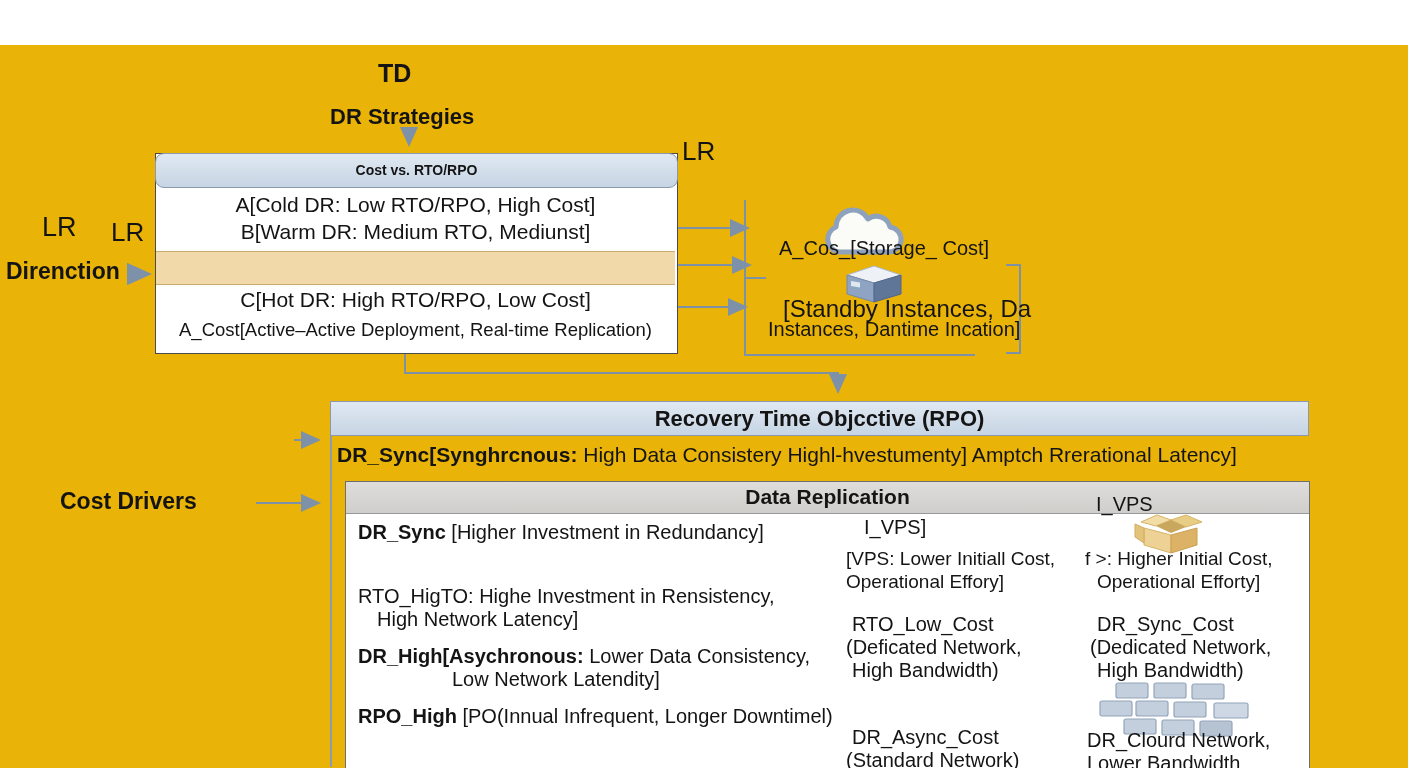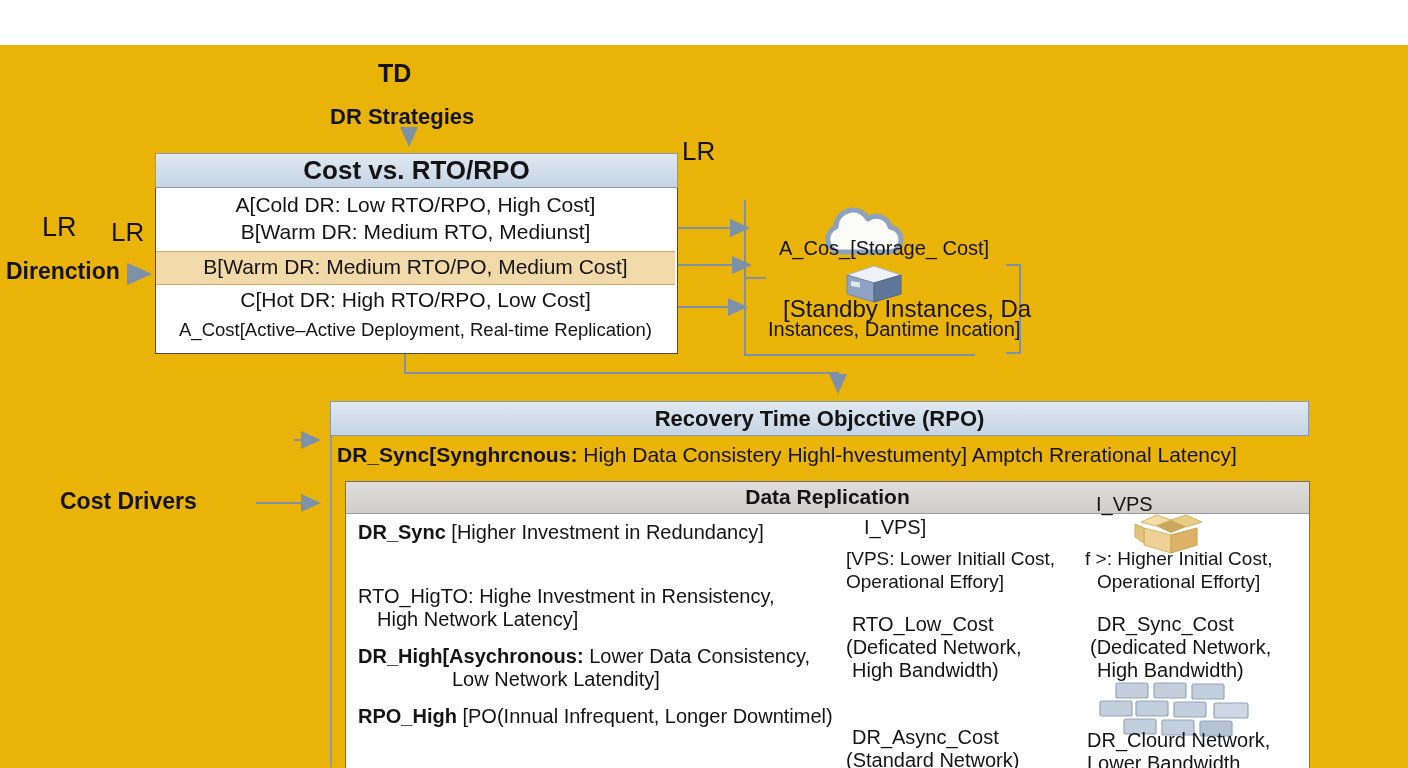--- a/index.html
+++ b/index.html
@@ -62,26 +62,25 @@
   <div class="abs txt b" style="left:378px;top:14px;font-size:25px;">TD</div>
   <div class="abs txt b" style="left:330px;top:59px;font-size:22px;">DR Strategies</div>
   <div class="abs txt" style="left:682px;top:92px;font-size:26px;">LR</div>
 
   <div class="abs txt" style="left:42px;top:167px;font-size:27px;">LR</div>
   <div class="abs txt" style="left:111px;top:173px;font-size:26px;">LR</div>
   <div class="abs txt b" style="left:6px;top:213px;font-size:23px;">Direnction</div>
   <div class="abs txt b" style="left:60px;top:443px;font-size:23px;">Cost Drivers</div>
 
   <div class="abs node-box" style="left:155px;top:108px;width:521px;height:199px;">
-    <div class="hdr-blue txt b ctr" style="height:33px;font-size:26px;margin:-1px;">Cost vs. RTO/RPO</div>
+    <div class="hdr-blue txt b ctr" style="height:33px;font-size:14px;margin:-1px;border-radius:9px;">Cost vs. RTO/RPO</div>
   </div>
   <div class="abs txt ctr" style="left:155px;top:148px;width:521px;font-size:21px;">A[Cold DR: Low RTO/RPO, High Cost]</div>
   <div class="abs txt ctr" style="left:155px;top:175px;width:521px;font-size:21px;">B[Warm DR: Medium RTO, Mediunst]</div>
   <div class="abs" style="left:156px;top:206px;width:519px;height:32px;background:#f1d9a9;border-top:1px solid #c9ab72;border-bottom:1px solid #c9ab72;"></div>
-  <div class="abs txt ctr" style="left:155px;top:210px;width:521px;font-size:21px;">B[Warm DR: Medium RTO/PO, Medium Cost]</div>
   <div class="abs txt ctr" style="left:155px;top:274px;width:521px;font-size:18.5px;">A_Cost[Active–Active Deployment, Real-time Replication)</div>
   <div class="abs txt ctr" style="left:155px;top:243px;width:521px;font-size:21px;">C[Hot DR: High RTO/RPO, Low Cost]</div>
 
   <svg class="abs" style="left:812px;top:158px;" width="100" height="56" viewBox="0 0 100 56">
     <path d="M27 49 a13 13 0 0 1 -3 -25 a17 17 0 0 1 32 -8 a14 14 0 0 1 22 8 a11 11 0 0 1 -3 25 z" fill="#fbfbf8" stroke="#8ea2be" stroke-width="5" stroke-linejoin="round" stroke-linecap="round"></path>
   </svg>
   <div class="abs txt" style="left:779px;top:192px;font-size:20px;">A_Cos_[Storage_ Cost]</div>
   <svg class="abs" style="left:843px;top:219px;" width="62" height="40" viewBox="0 0 62 40">
     <polygon points="4,11 31,2 58,11 31,19" fill="#eef2f7" stroke="#aab8ca" stroke-width="1"></polygon>
     <polygon points="4,11 31,19 31,38 4,30" fill="#8fa3c2" stroke="#7489a8" stroke-width="1"></polygon>

